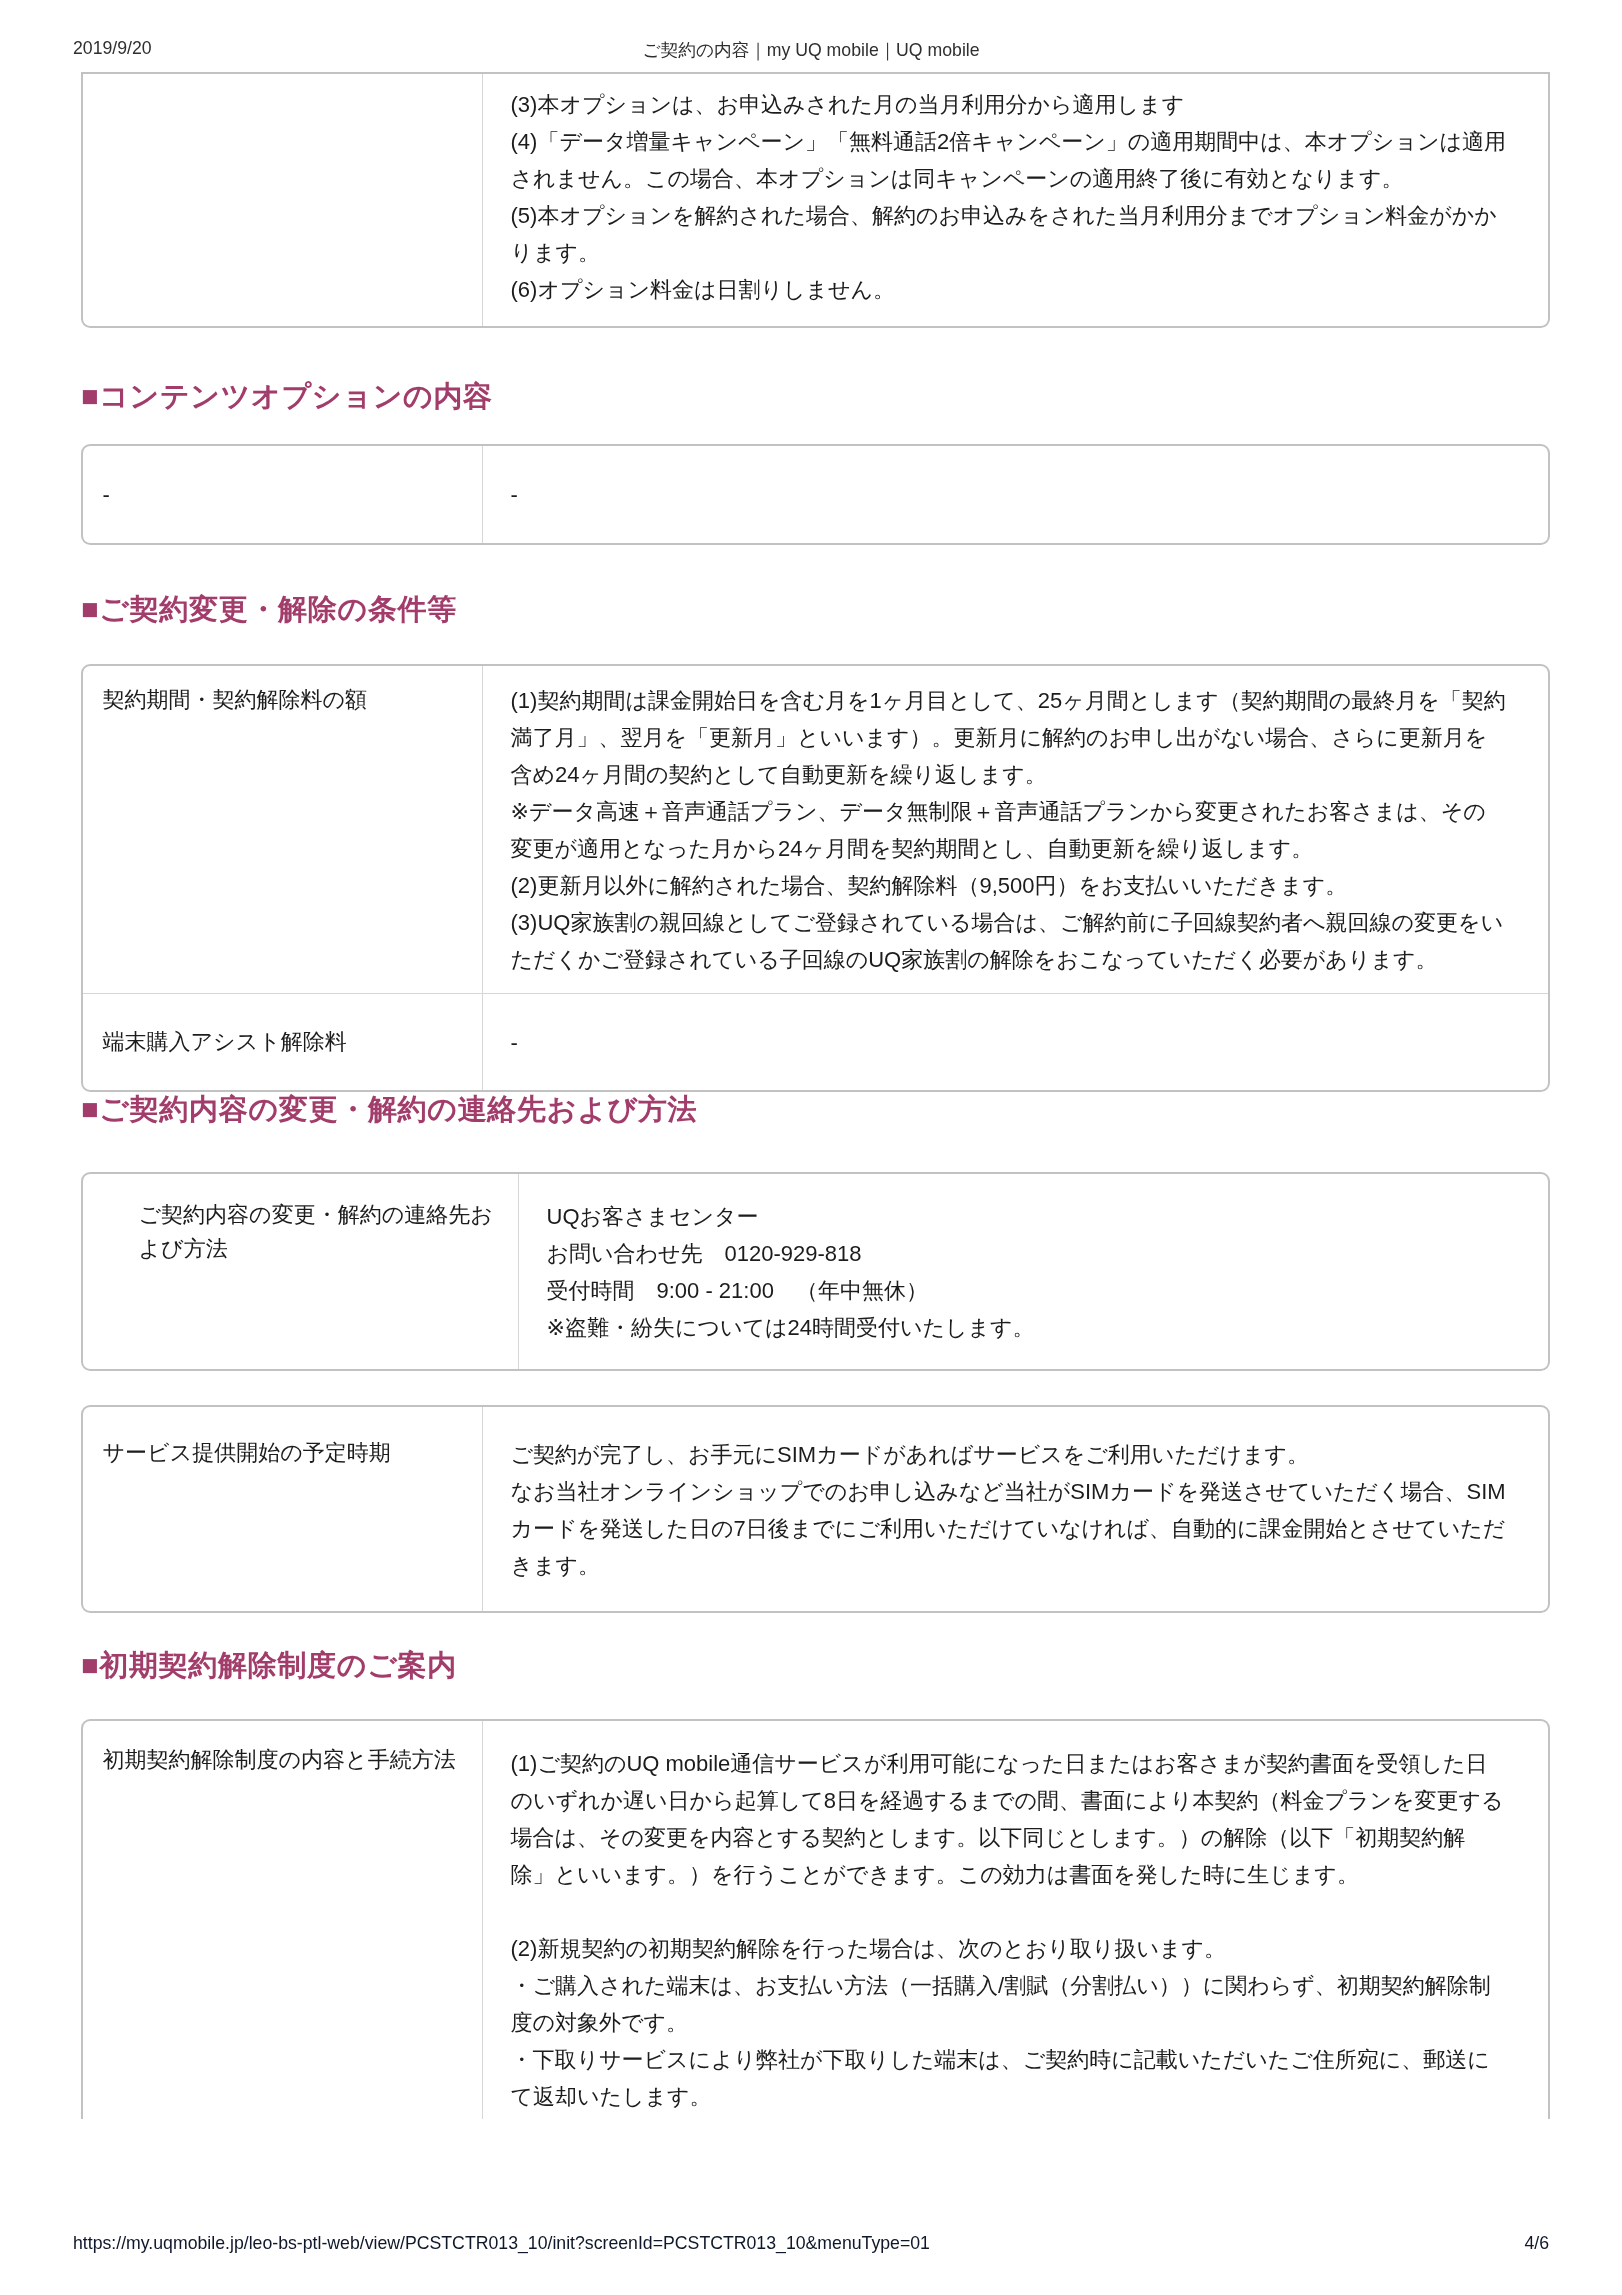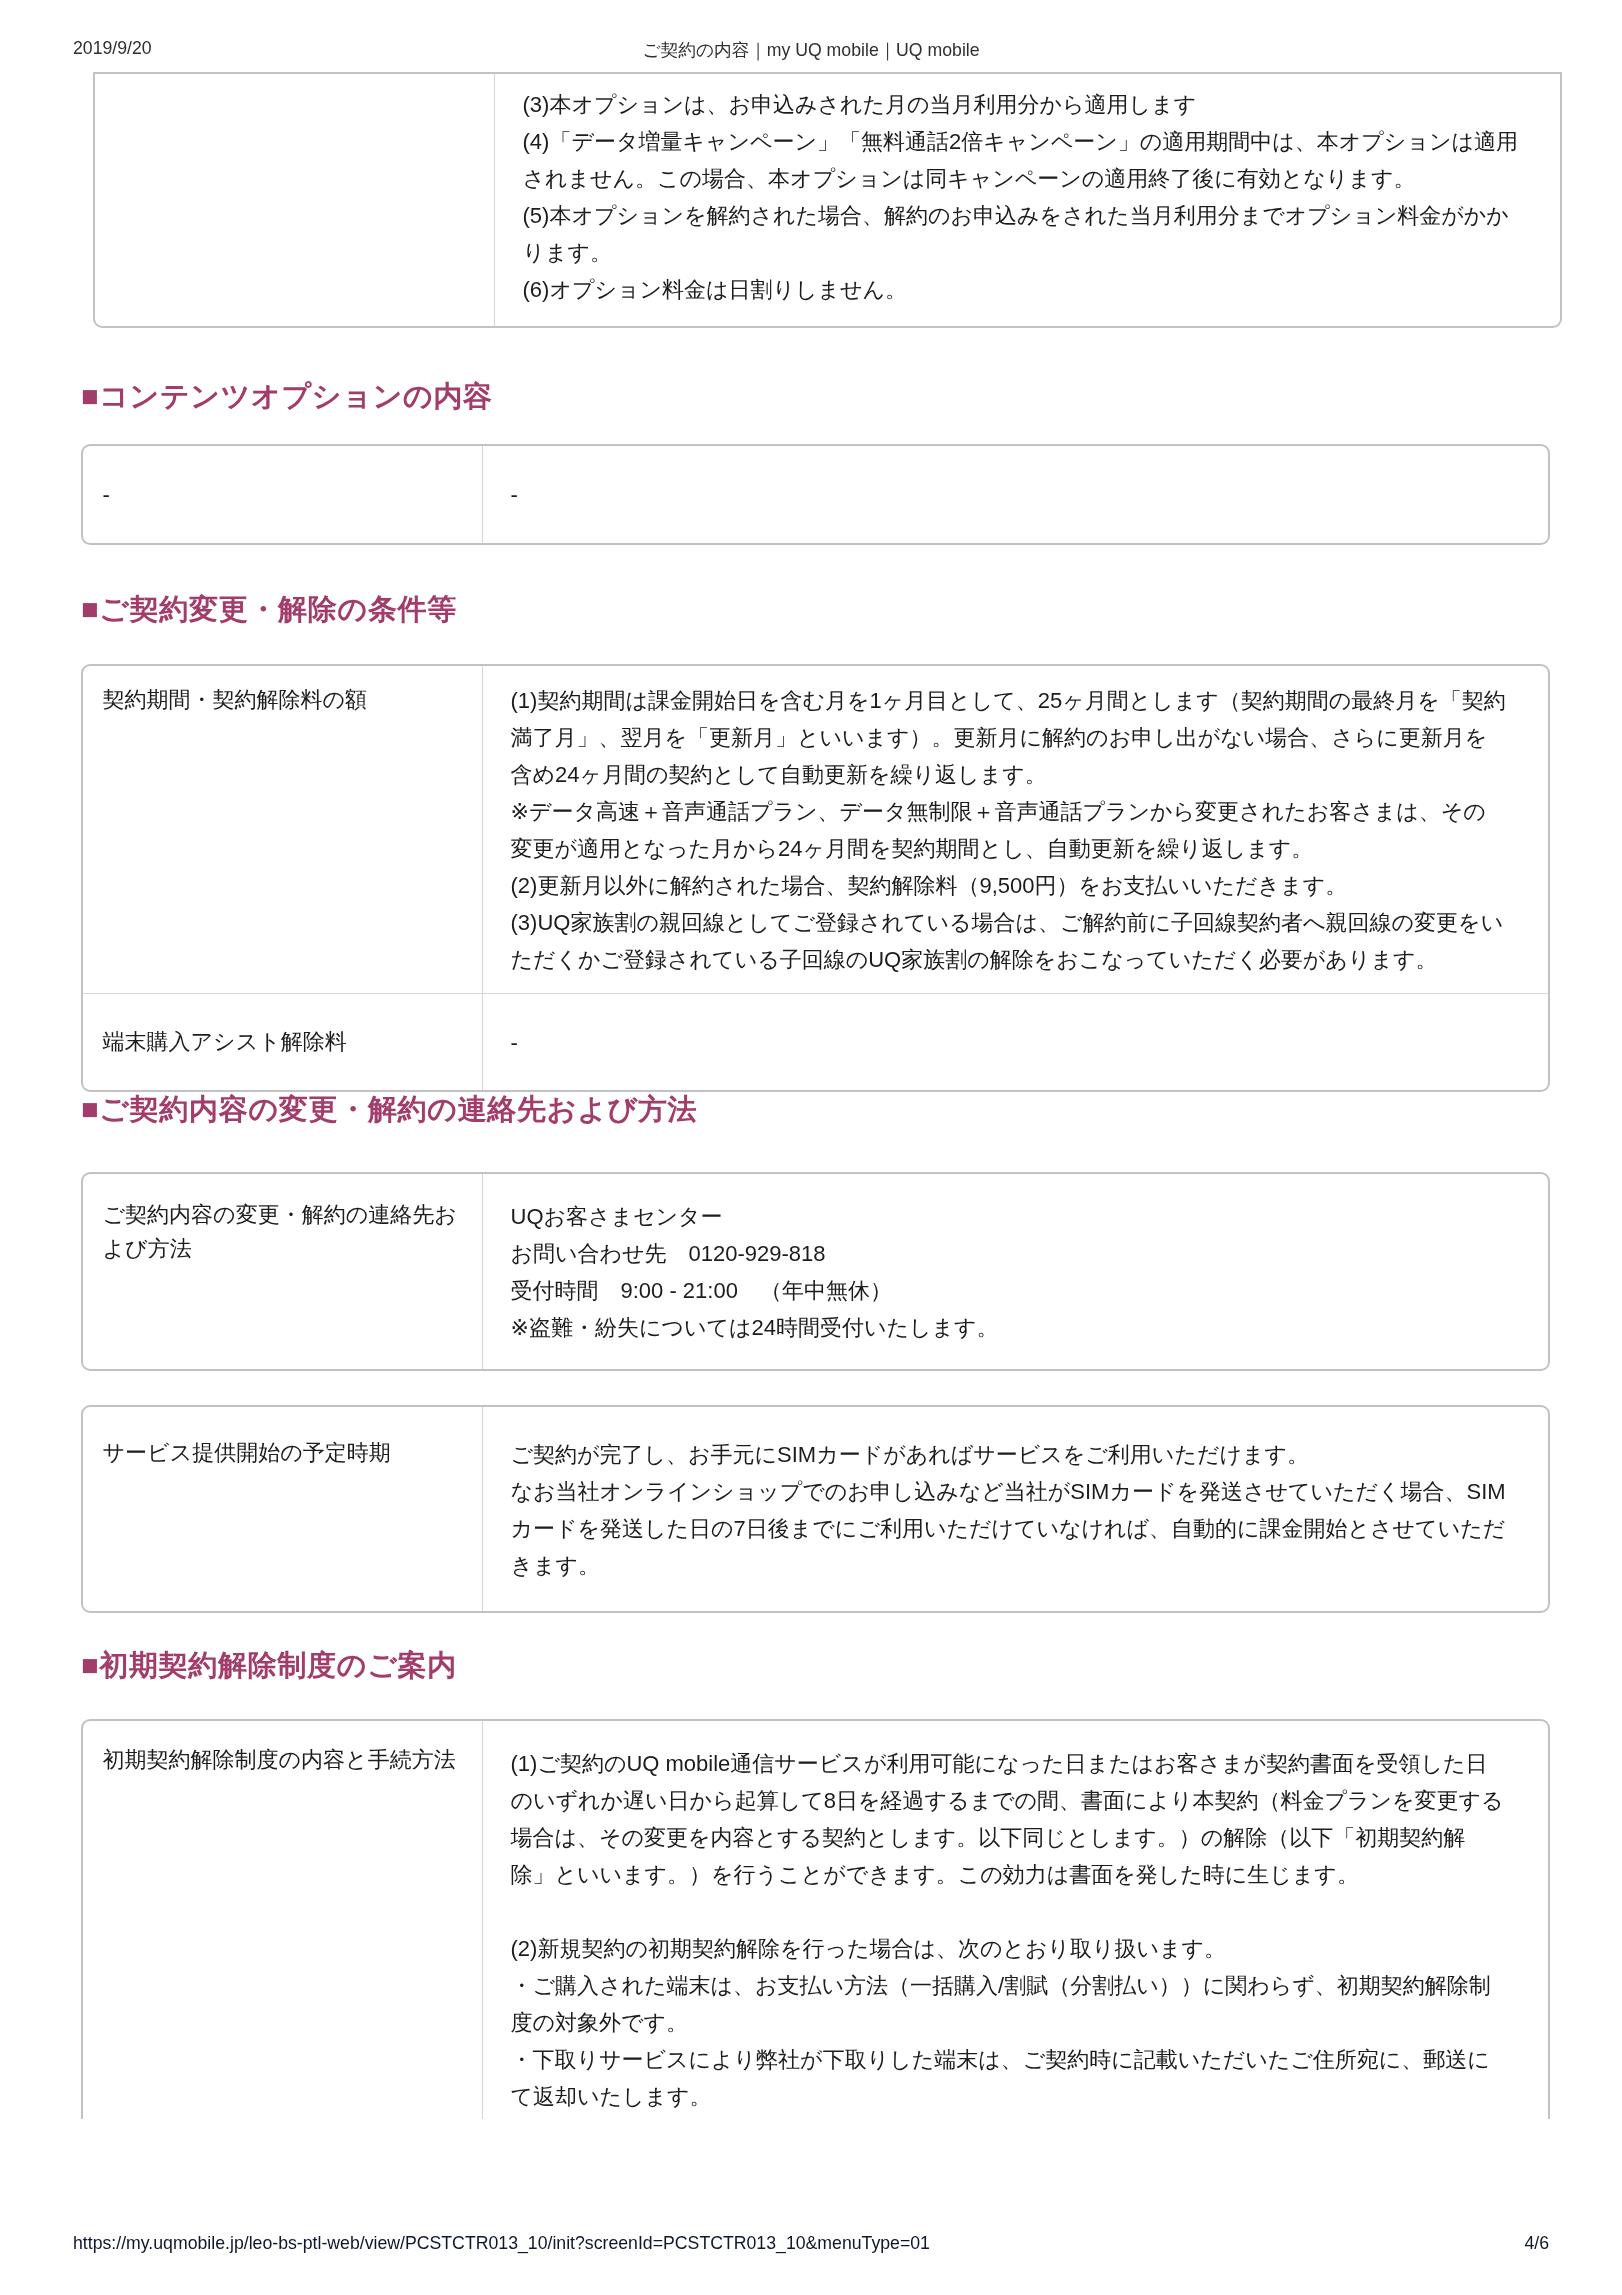--- a/index.html
+++ b/index.html
@@ -47,40 +47,40 @@
     background:#fff;
   }
   .row{display:grid;grid-template-columns:399px 1fr;}
   .row + .row{border-top:1.3px solid var(--divider);}
   .cell-label{padding:19.6px 17px 18.3px 19.6px;line-height:34px;}
   .cell-content{border-left:1.3px solid var(--divider);padding:19.6px 41px 18.3px 27.5px;line-height:37px;}
   .cell-content p,.cell-label p{line-height:inherit;}
   .gap-before{margin-top:37px;}
 
   
-  .t-a{border-radius:0 0 9.2px 9.2px;margin-left:12px;}
+  .t-a{border-radius:0 0 9.2px 9.2px;}
   .t-a .row{min-height:241px;}
   .t-a .cell-content{padding-top:11.8px;}
 
   
   .t-b{margin-top:31px;}
   .t-b .row{height:97px;}
   .t-b .cell-label,.t-b .cell-content{display:flex;align-items:center;padding-top:0;padding-bottom:0;}
 
   
   .t-c{margin-top:38px;}
   .t-c .cell-label{padding-top:17px;}
   .t-c .cell-content{padding-top:15.7px;padding-bottom:15.7px;}
   .t-c .row-tall{min-height:325px;}
   .t-c .row-short{height:97px;}
   .t-c .row-short .cell-label,.t-c .row-short .cell-content{display:flex;align-items:center;padding-top:0;padding-bottom:0;}
 
   
   .t-d{margin-top:46px;}
-  .t-d .row{min-height:195px;}
+  .t-d .row{min-height:195px;padding-left:36px;}
   .t-d .cell-label,.t-d .cell-content{padding-top:24px;}
 
   
   .t-e{margin-top:34px;}
   .t-e .row{min-height:204px;}
   .t-e .cell-label,.t-e .cell-content{padding-top:29px;}
 
   
   .t-f{
     margin-top:37px;

